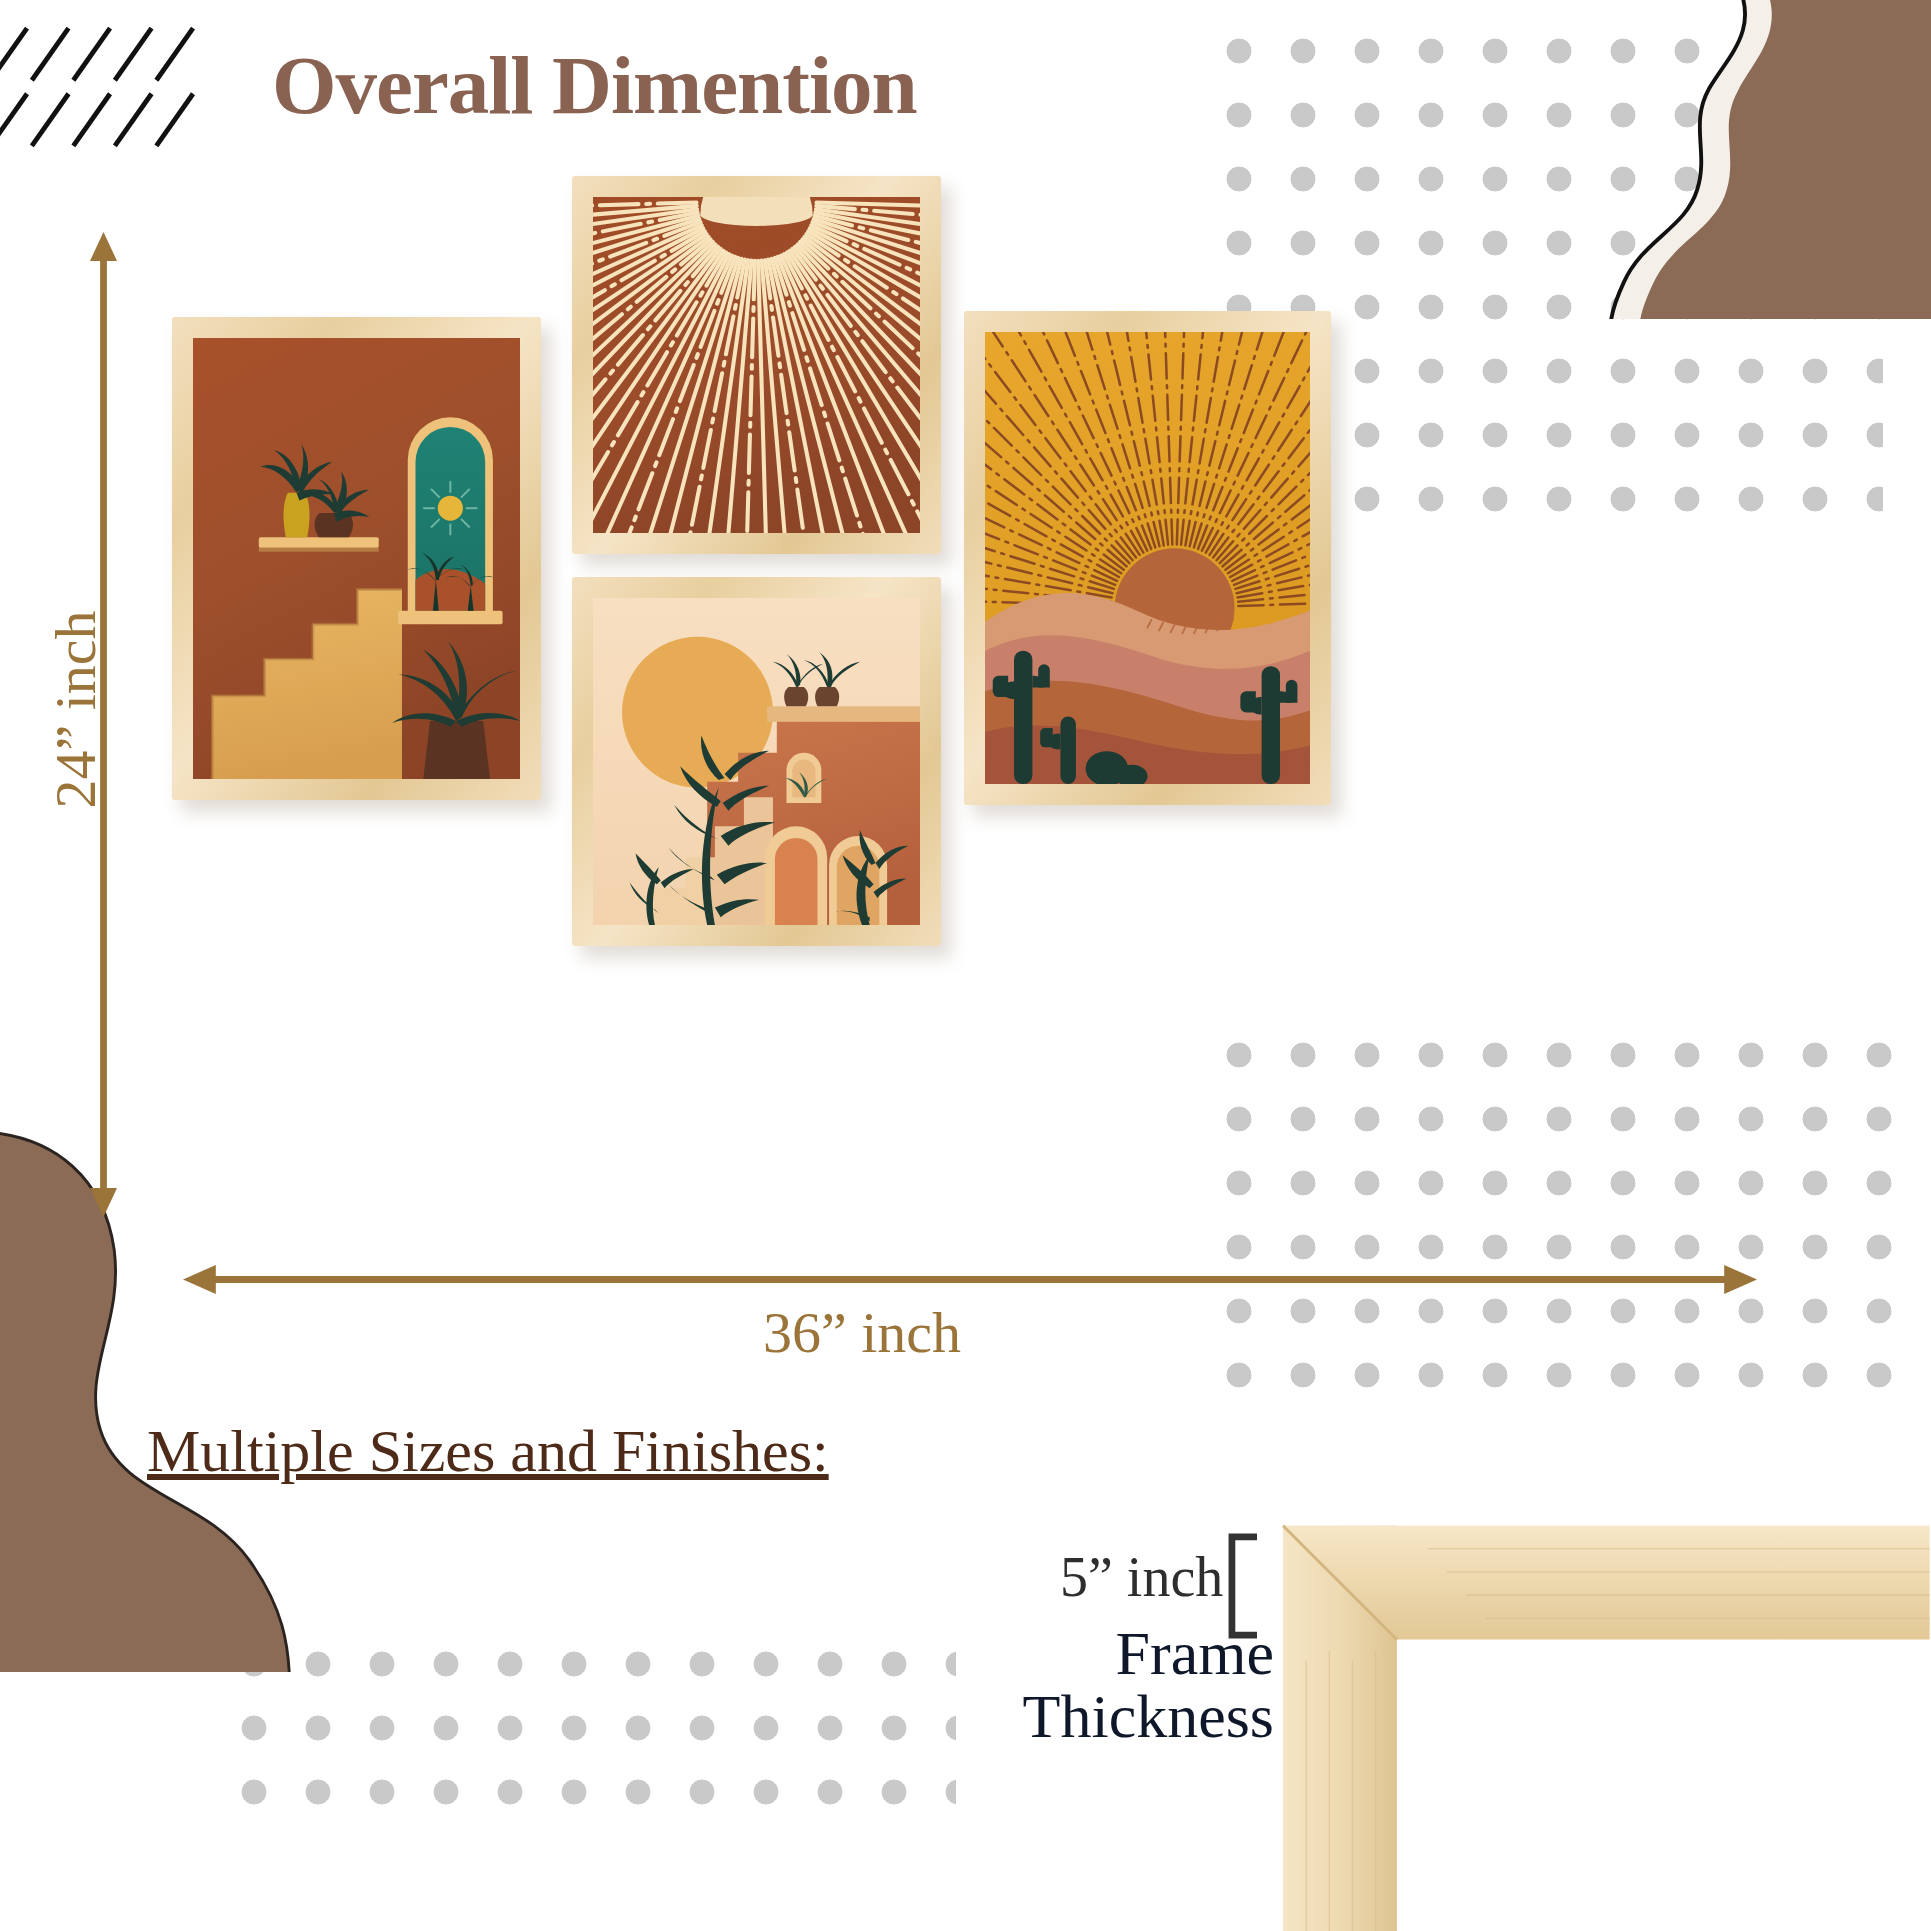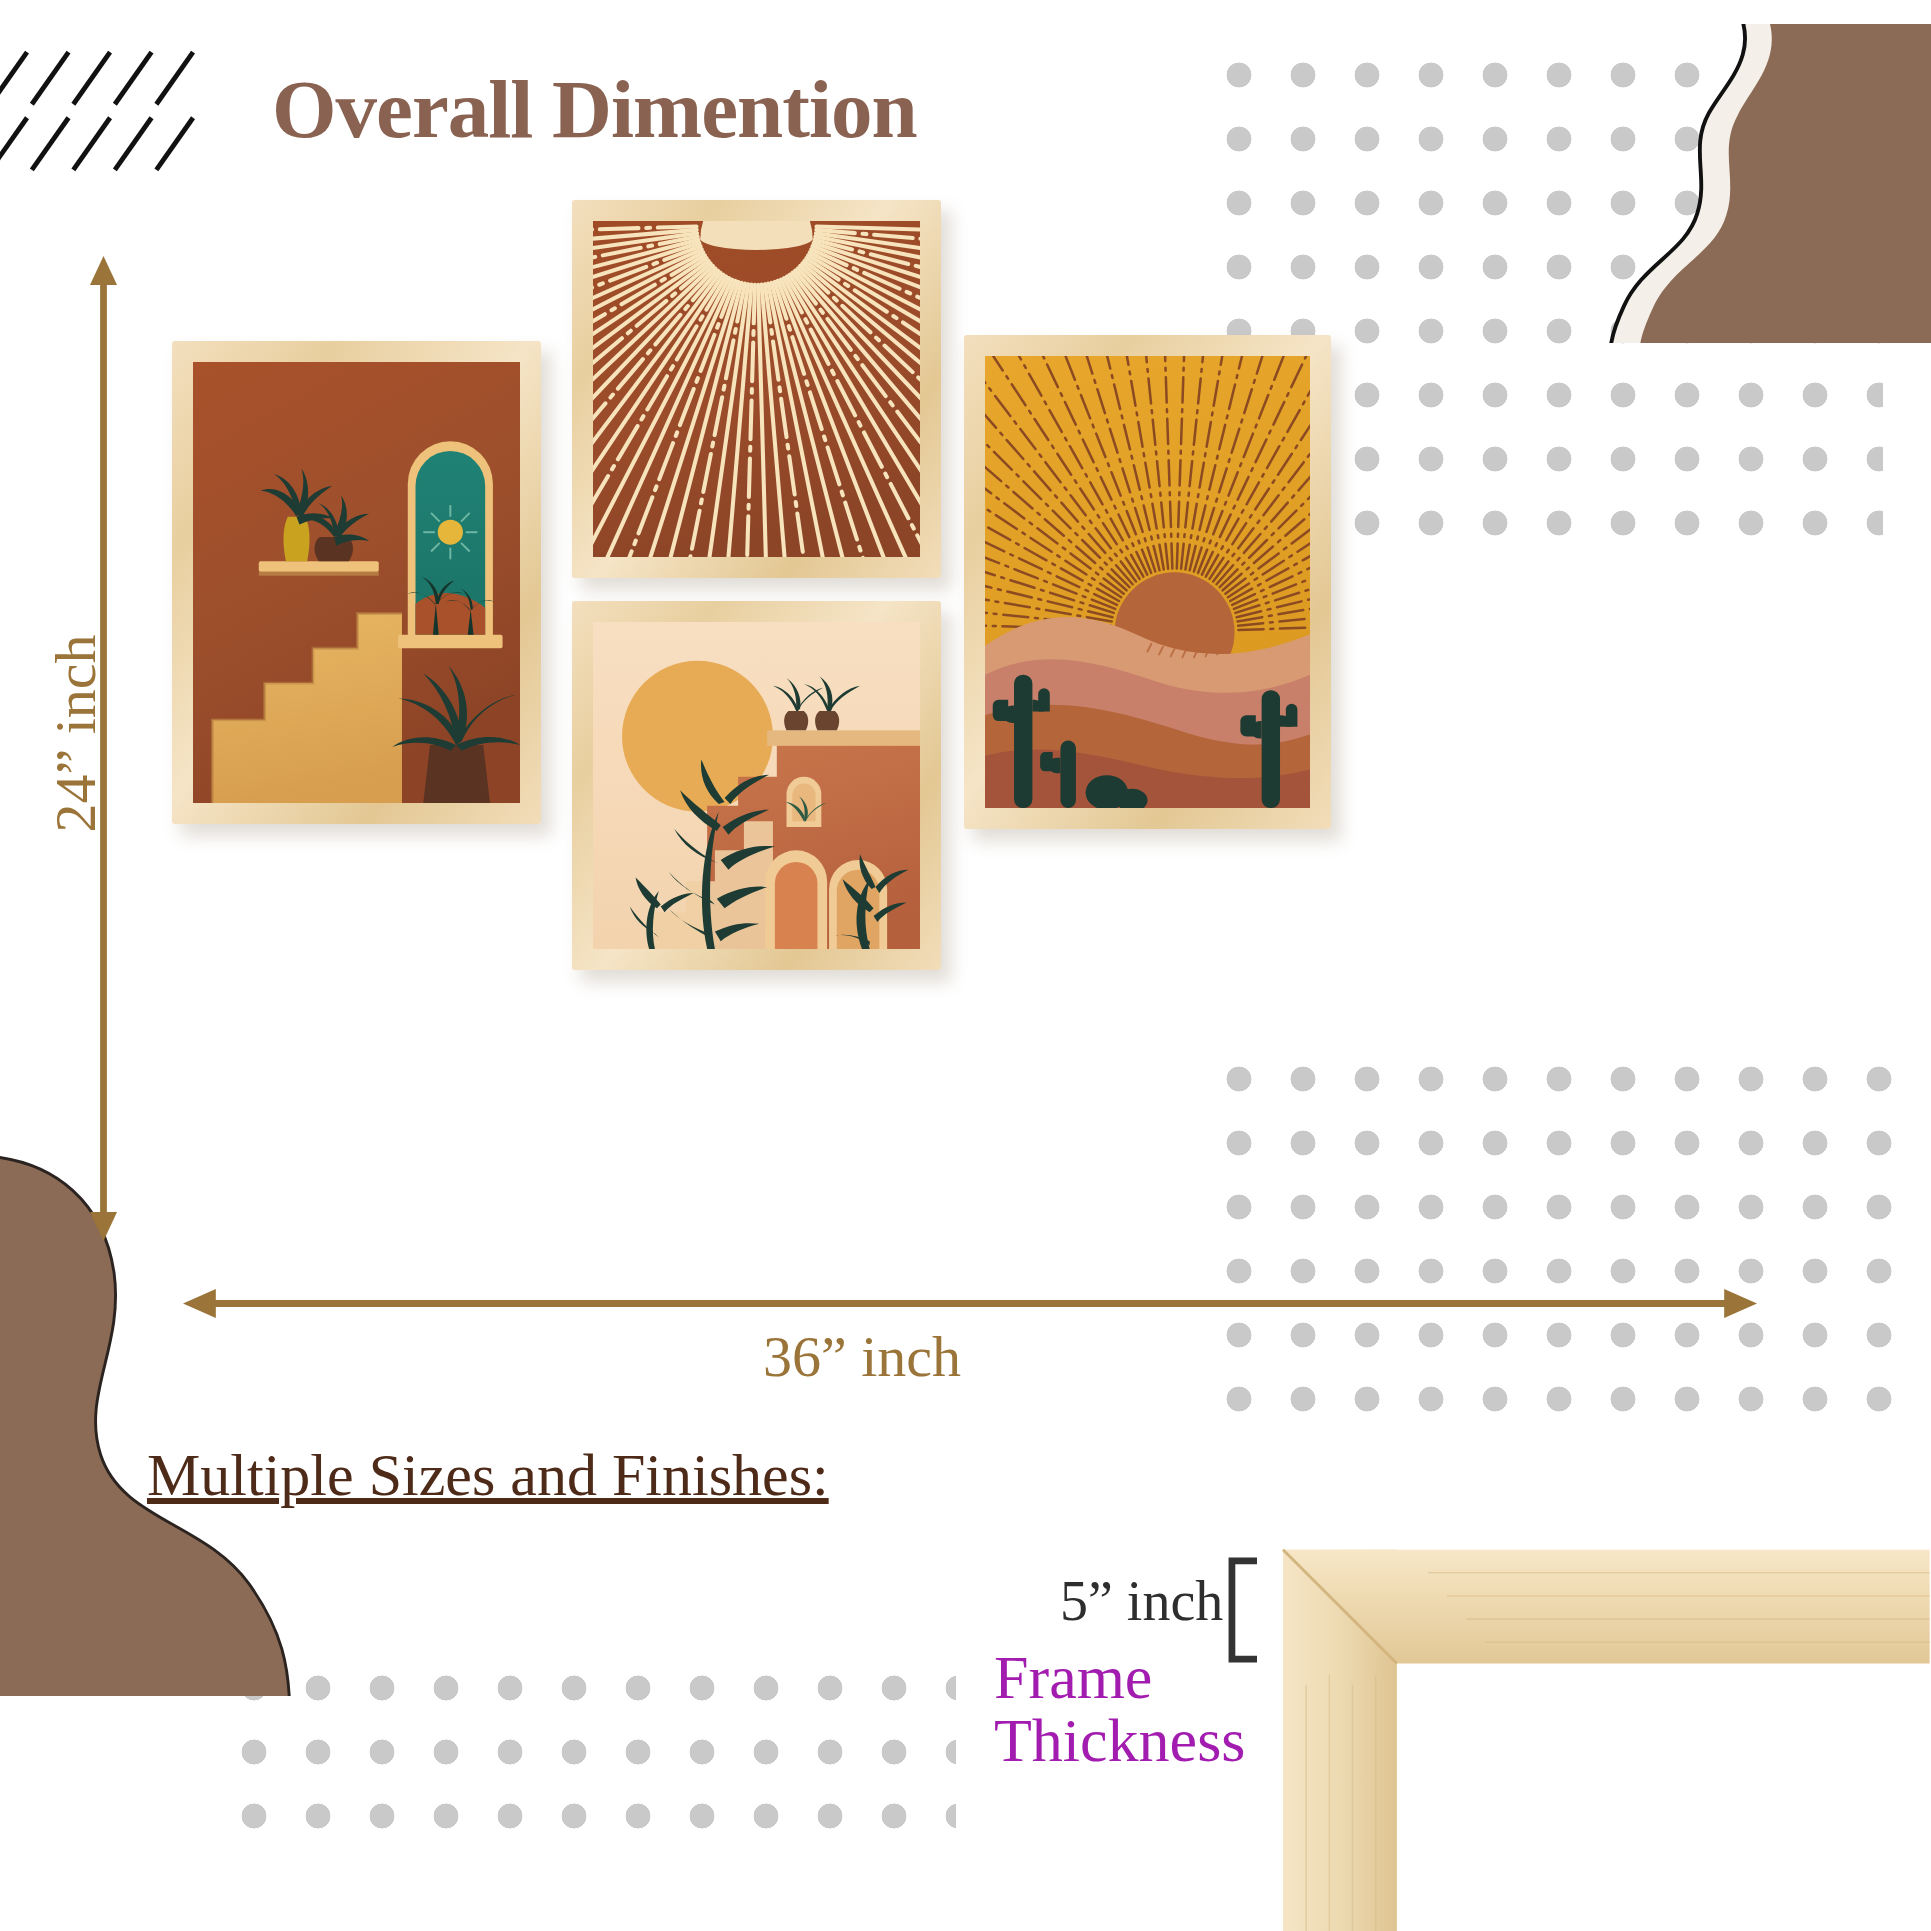--- a/index.html
+++ b/index.html
@@ -3,21 +3,21 @@
 <meta charset="utf-8">
 <style>
   * { box-sizing: border-box; margin:0; padding:0; }
   html,body { width:1931px; height:1931px; }
   body {
     font-family: "Liberation Serif", serif;
     background:#ffffff;
     position:relative;
     overflow:hidden;
   }
-  .stage { position:absolute; inset:0; width:1931px; height:1672px;margin-top:24px; }
+  .stage { position:absolute; inset:0; width:1931px; height:1672px; }
 
   
   .dots {
     position:absolute;
     background-image: radial-gradient(#c9c9c9 27%, transparent 28%);
     background-size: 64px 64px;
     background-position: 0 0;
     pointer-events:none;
   }
   #dots-top-right { left:1207px; top:19.3px; width:676px; height:512px; }
@@ -75,22 +75,22 @@
   #frame-desert   { left:964px; top:311px; width:367px; height:494px; }
 
   
   #thickness-inch {
     position:absolute; left:1060px; top:1545px;
     font-size:56px; color:#2e2e2e; white-space:nowrap;
   }
   #thickness-bracket { position:absolute; left:1224px; top:1533px; width:39px; height:106px; }
   #thickness-title {
     position:absolute; left:994px; top:1622px; width:280px;
-    font-size:62px; line-height:1.02; color:#a21caf;
-    text-align:left;
+    font-size:62px; line-height:1.02; color:#0f172a;
+    text-align:right;
   }
   #frame-corner { position:absolute; left:1273px; top:1516px; width:657px; height:415px; }
 
   
   #features-heading {
     position:absolute; left:147px; top:1417px;
     font-size:60px; color:#4e2a18; white-space:nowrap;text-decoration:underline;
   }
   #features-body {
     position:absolute; left:147px; top:1502px; width:850px;

